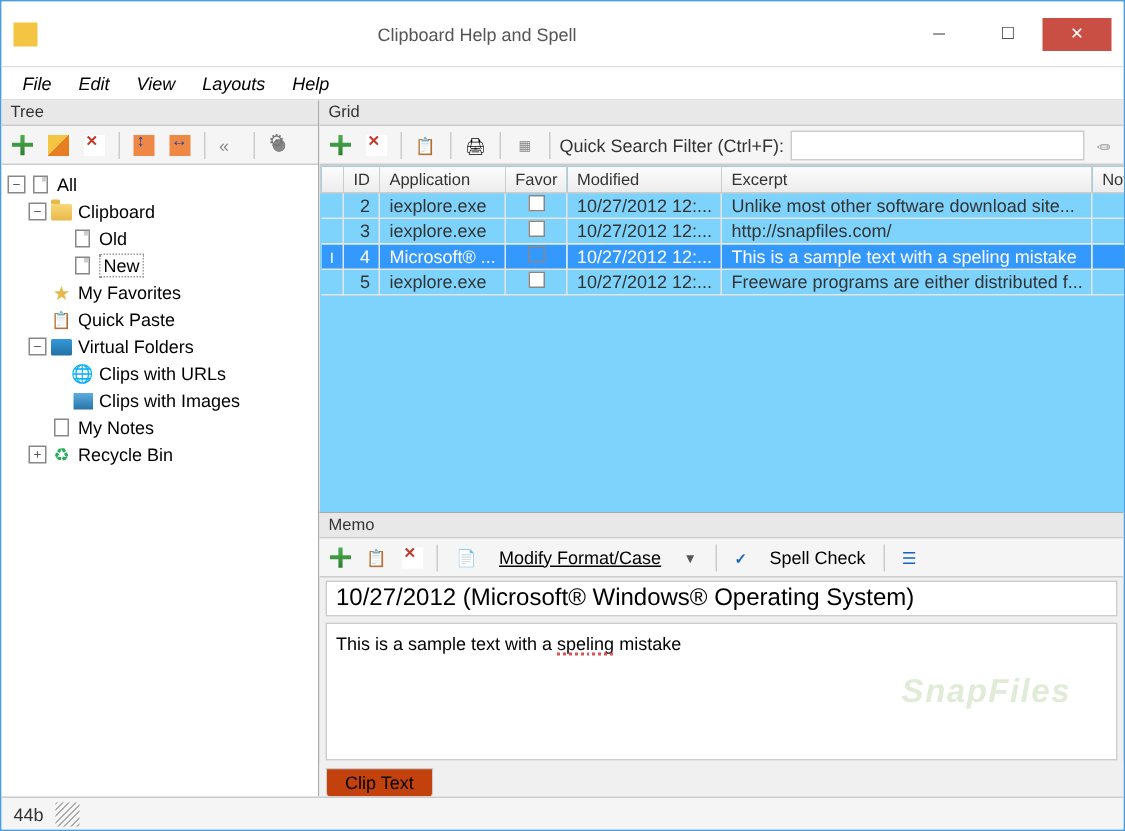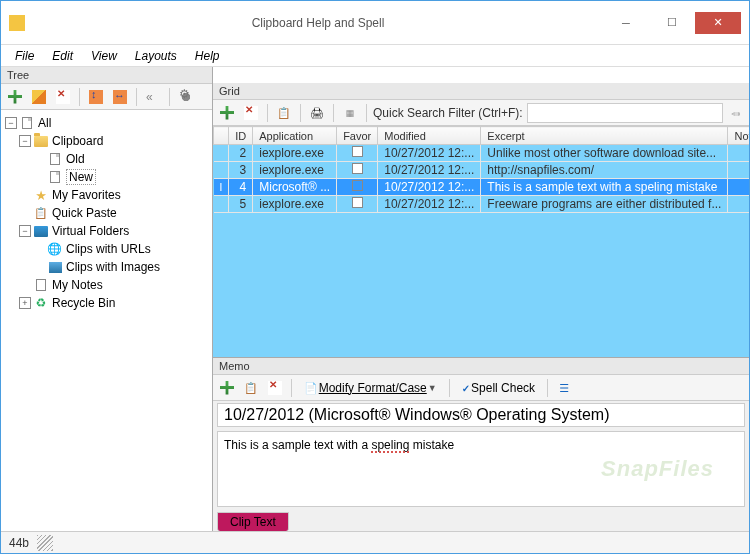--- a/index.html
+++ b/index.html
@@ -42,46 +42,46 @@
 .ni-page { background:#fff; border:1px solid #888; width:10px; height:12px; position:relative; }
 .ni-page::after { content:""; position:absolute; top:0; right:0; width:3px; height:3px; background:#ccc; }
 .ni-fav { color:#e8b84a; font-size:13px; }
 .ni-paste { color:#4a90d9; font-size:11px; }
 .ni-vfolder { background: linear-gradient(#3498db,#2471a3); width:14px; height:11px; border-radius:1px; }
 .ni-globe { color:#27ae60; font-size:12px; }
 .ni-img { background: linear-gradient(#5dade2,#2874a6); width:13px; height:11px; }
 .ni-note { background:#fff; border:1px solid #888; width:10px; height:12px; }
 .ni-recycle { color:#27ae60; font-size:12px; }
 .indent { display: inline-block; }
-.right-area { flex: 1; display: flex; flex-direction: column; min-width: 0; margin-top: 16px; }
+.right-area { flex: 1; display: flex; flex-direction: column; min-width: 0; }
 .grid-panel { display: flex; flex-direction: column; border-bottom: 1px solid #aaa; background: #f0f0f0; height: 275px; }
 .grid-toolbar { background: #f5f5f5; border-bottom: 1px solid #ccc; height: 26px; display: flex; align-items: center; padding: 0 4px; gap: 4px; }
 .gt-search { display: flex; align-items: center; gap: 4px; flex: 1; }
 .gt-search-label { font-size: 12px; color: #333; }
 .gt-search-input { flex: 1; height: 20px; border: 1px solid #ccc; padding: 0 4px; background: #fff; max-width: 260px; }
 .gt-clear { width: 18px; height: 18px; display:flex; align-items:center; justify-content:center; cursor:pointer; }
 .grid-body { flex: 1; background: #7dd3fc; overflow: auto; }
 table.grid { border-collapse: collapse; width: 100%; }
 table.grid th { background: linear-gradient(#fcfcfc,#ececec); border: 1px solid #ccc; font-weight: normal; font-size: 11px; text-align: left; padding: 2px 6px; height: 18px; color: #333; position: sticky; top: 0; }
 table.grid td { border-right: 1px solid #e5e5e5; border-bottom: 1px solid #e5e5e5; padding: 1px 6px; height: 17px; font-size: 12px; color: #333; white-space: nowrap; overflow: hidden; text-overflow: ellipsis; }
 table.grid tr.selrow td { background: #3399ff; color: #fff; }
 table.grid tr.selrow .chk { background: #3399ff; }
 .marker-col { width: 16px; }
 .chk { width: 11px; height: 11px; border: 1px solid #888; display: inline-block; background: #fff; }
 .memo-panel { flex: 1; display: flex; flex-direction: column; background: #f0f0f0; min-height: 0; }
 .memo-toolbar { background: #f5f5f5; border-bottom: 1px solid #ccc; height: 26px; display: flex; align-items: center; padding: 0 4px; gap: 4px; }
-.memo-btn-labeled { display: flex; align-items: center; gap: 1px; padding: 2px 6px; cursor: pointer; border-radius: 2px; }
+.memo-btn-labeled { display: flex; align-items: center; gap: 15px; padding: 2px 6px; cursor: pointer; border-radius: 2px; }
 .memo-drop { font-size: 9px; color: #555; }
 .memo-header-box { background:#fff; border:1px solid #ccc; margin: 2px 4px; padding: 2px 6px; font-size:16px; }
 .memo-text { flex: 1; background:#fff; border:1px solid #ccc; margin: 2px 4px; padding: 6px; font-size:12px; position: relative; overflow: hidden; }
 .memo-text .spellerr { position: relative; }
 .memo-text .spellerr::after { content:""; position:absolute; left:0; right:0; bottom:-1px; height:2px; background: repeating-linear-gradient(90deg,#d9534f 0,#d9534f 2px,transparent 2px,transparent 4px); }
 .watermark { position:absolute; right:30px; top:50%; transform:translateY(-50%); font-size:22px; font-weight:bold; font-style:italic; color:rgba(130,180,100,0.25); letter-spacing:1px; }
 .tab-strip { height: 22px; display:flex; align-items:flex-end; padding: 0 4px; background:#f0f0f0; }
-.tab { background:#be185d; border:1px solid #ccc; border-bottom:none; padding: 2px 12px; font-size:12px; border-radius: 0 0 3px 3px; cursor:pointer; }
+.tab { background:#c2410c; border:1px solid #ccc; border-bottom:none; padding: 2px 12px; font-size:12px; border-radius: 0 0 3px 3px; cursor:pointer; }
 .statusbar { height: 22px; border-top: 1px solid #ccc; background: #f5f5f5; display: flex; align-items: center; padding: 0 8px; font-size: 12px; color: #333; justify-content: space-between; }
 .resize-grip { width: 16px; height: 16px; background: repeating-linear-gradient(135deg,#aaa 0,#aaa 1px,transparent 1px,transparent 3px); }
 .ico-copy::before { content:"📋"; font-size:11px; }
 .ico-print::before { content:"🖨"; font-size:11px; }
 .ico-spell::before { content:"✓"; font-size:10px; color:#1565c0; font-weight:bold; }
 .ico-lines::before { content:"☰"; font-size:11px; color:#1565c0; }
 .ico-modify::before { content:"📄"; font-size:11px; }
 .ico-eraser::before { content:"✏"; font-size:11px; color:#999; transform:rotate(180deg); display:inline-block; }
 </style>
 </head>

